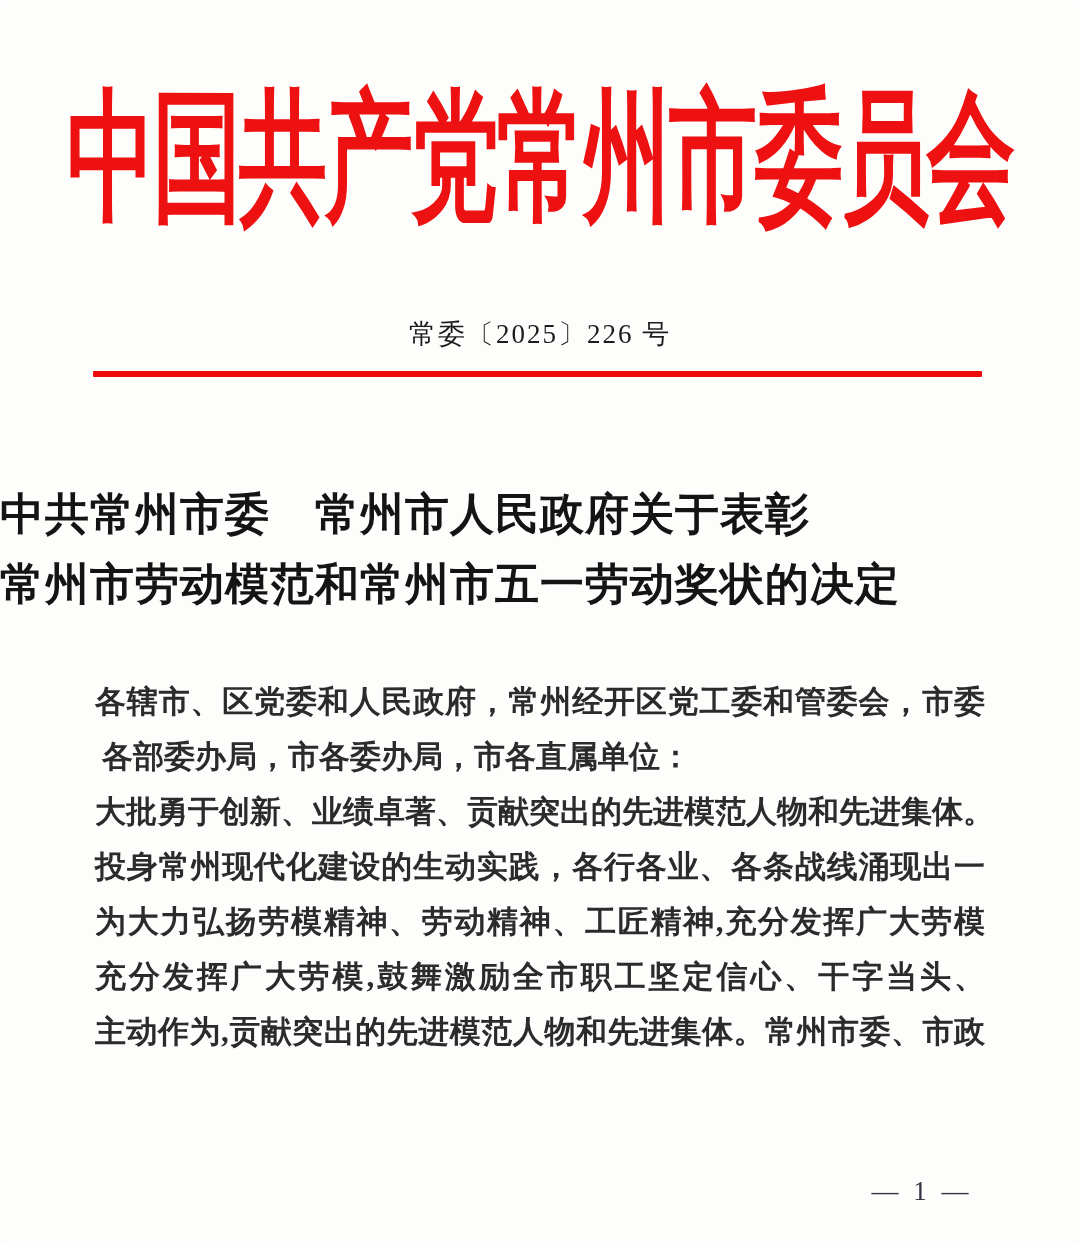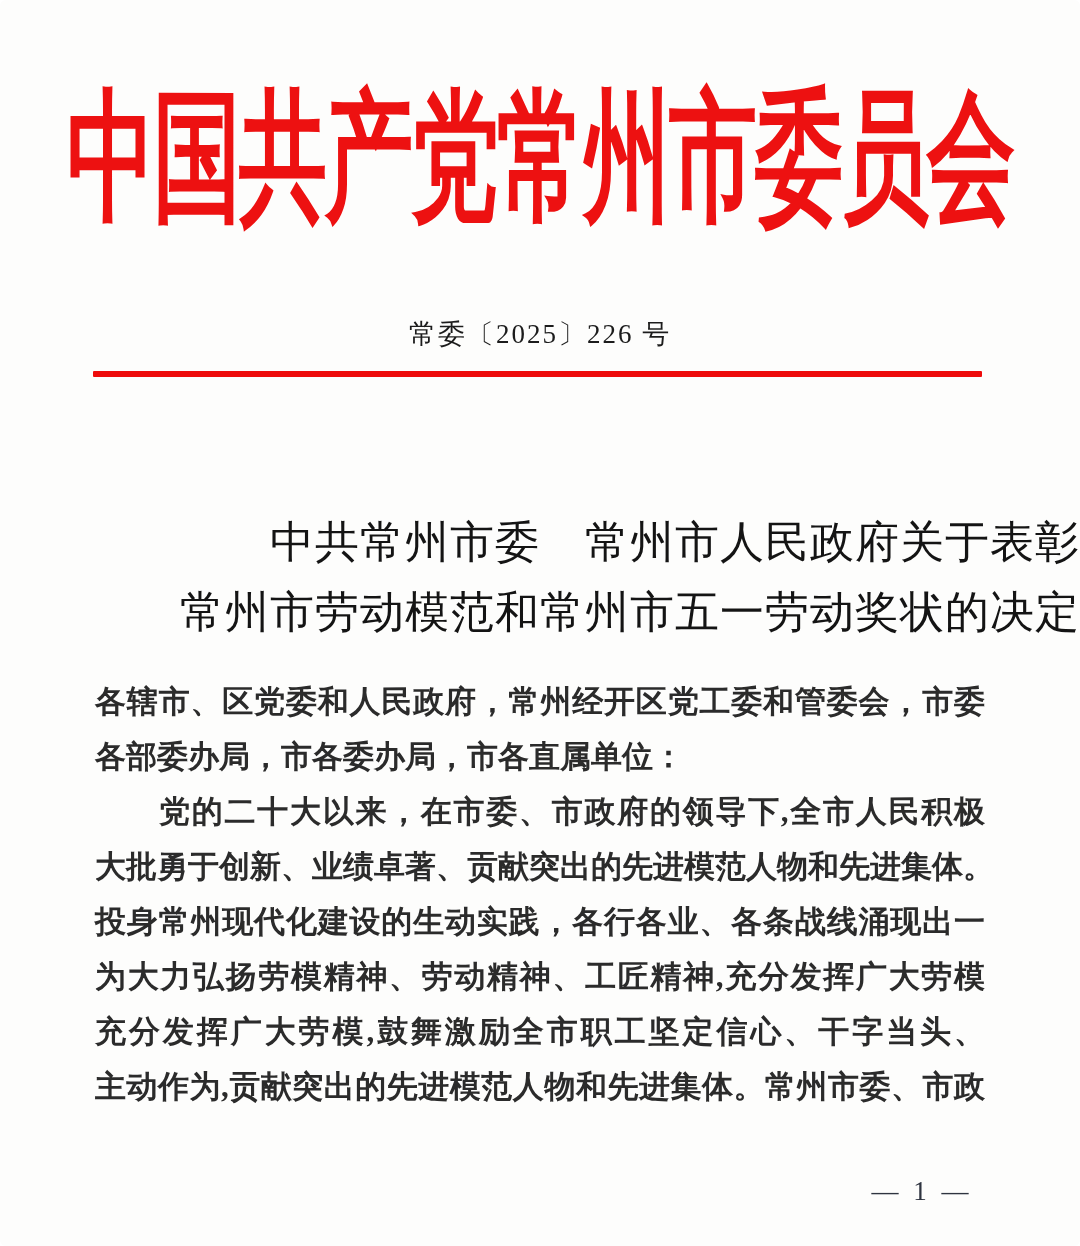--- a/index.html
+++ b/index.html
@@ -54,27 +54,27 @@
     top: 371px;
     left: 93px;
     width: 889px;
     height: 6px;
     background: var(--rule-red);
     border-radius: 1px;
   }
 
   .doc-title {
     position: absolute;
-    top: 508px;
+    top: 480px;
     left: 0;
     width: 100%;
-    text-align: right;
+    text-align: left;
     color: var(--title-black);
     font-size: 44px;
-    font-weight: 400;
+    font-weight: 700;
     line-height: 70px;
     letter-spacing: 1px;
   }
 
   .body-text {
     position: absolute;
     top: 674px;
     left: 95px;
     width: 890px;
     color: var(--body-gray);
@@ -86,20 +86,21 @@
   .body-line {
     width: 100%;
     text-align: justify;
     text-align-last: justify;
     text-justify: inter-character;
     white-space: nowrap;
   }
   .body-line.short {
     text-align: center;
     text-align-last: left;
+    margin-left: 7px;
   }
   .body-line.indent {
     padding-left: 64px;
   }
 
   .page-footer {
     position: absolute;
     top: 1176px;
     left: 812px;
     width: 220px;
@@ -122,21 +123,20 @@
   <div class="red-rule"></div>
 
   <div class="doc-title">
     <div>中共常州市委　常州市人民政府关于表彰</div>
     <div>常州市劳动模范和常州市五一劳动奖状的决定</div>
   </div>
 
   <div class="body-text">
     <div class="body-line">各辖市、区党委和人民政府，常州经开区党工委和管委会，市委</div>
     <div class="body-line short">各部委办局，市各委办局，市各直属单位：</div>
-    <div class="body-line indent">党的二十大以来，在市委、市政府的领导下,全市人民积极</div>
     <div class="body-line">大批勇于创新、业绩卓著、贡献突出的先进模范人物和先进集体。</div>
     <div class="body-line">投身常州现代化建设的生动实践，各行各业、各条战线涌现出一</div>
     <div class="body-line">为大力弘扬劳模精神、劳动精神、工匠精神,充分发挥广大劳模</div>
     <div class="body-line">充分发挥广大劳模,鼓舞激励全市职工坚定信心、干字当头、</div>
     <div class="body-line">主动作为,贡献突出的先进模范人物和先进集体。常州市委、市政</div>
   </div>
 
   <div class="page-footer">— 1 —</div>
 
 </div>

